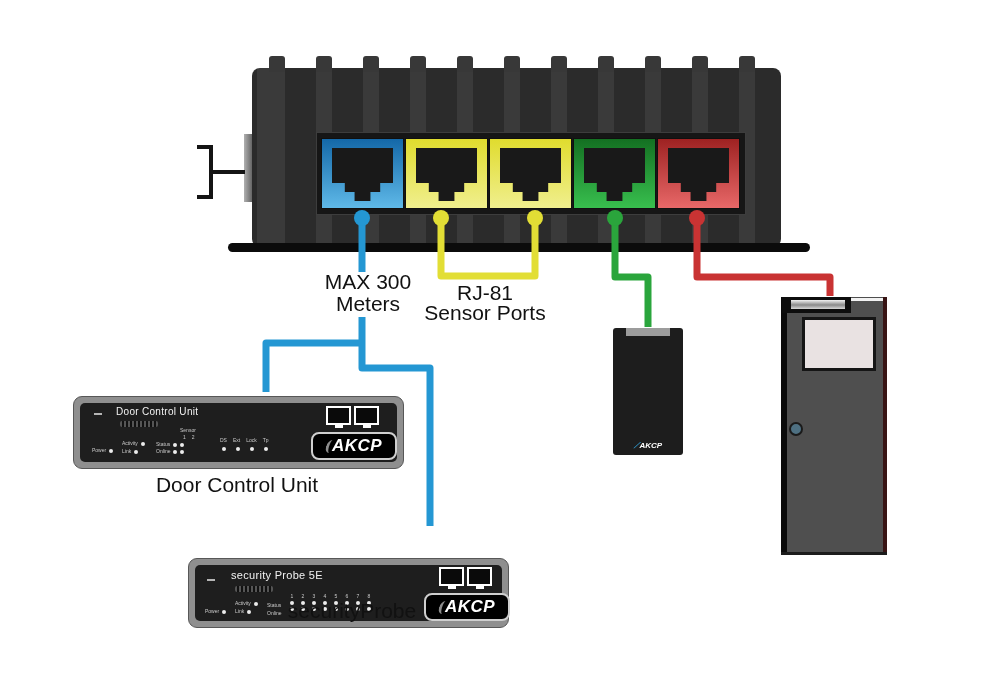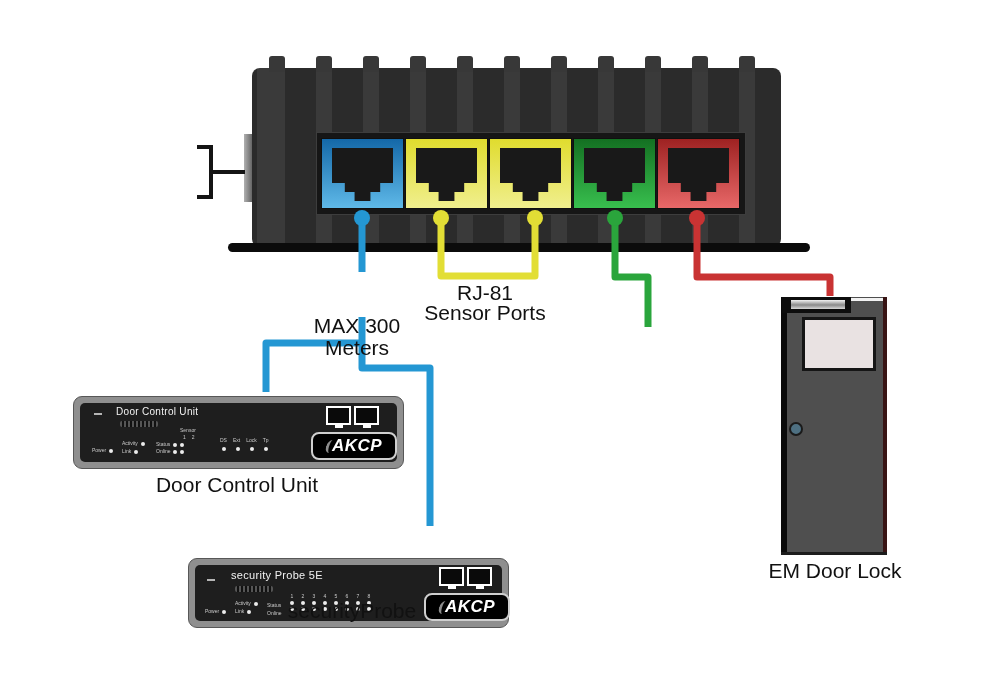--- a/index.html
+++ b/index.html
@@ -4,21 +4,21 @@
 <style>
   html,body{margin:0;padding:0;background:#fff;}
   #stage{position:relative;width:1000px;height:700px;background:#fff;overflow:hidden;
          font-family:"Liberation Sans",sans-serif;color:#111;}
   .abs{position:absolute;}
   .preline{white-space:pre-line;}
 
   
   .dlabel{font-size:21px;line-height:22px;text-align:center;color:#111;}
   #lbl-expansion{left:46px;top:136px;width:200px;font-size:19px;line-height:20px;}
-  #lbl-max{left:257px;top:271px;width:200px;margin-top:44px;}
+  #lbl-max{left:268px;top:271px;width:200px;}
   #lbl-rj45{left:335px;top:283px;width:300px;line-height:20px;}
 
   
   #dcu-body{left:252px;top:68px;width:529px;height:179px;background:
       repeating-linear-gradient(90deg,#3a3a3a 0 16px,#2b2b2b 16px 47px);
       background-position:17px 0;background-color:#2b2b2b;border-radius:8px;}
   .fin-tab{position:absolute;top:-12px;width:16px;height:16px;background:#383838;border-radius:3px 3px 0 0;}
   #left-tab{left:-8px;top:66px;width:8px;height:68px;background:linear-gradient(90deg,#b0b0b0,#666);}
   #ports-panel{left:64px;top:64px;width:428px;height:81px;background:#161616;border:1px solid #3d3d3d;}
   .port{position:absolute;top:6px;width:81px;height:69px;outline:1px solid #101010;}
@@ -117,22 +117,25 @@
   <div class="abs" id="door">
     <div class="frame-l"></div>
     <div class="frame-r"></div>
     <div class="toplight"></div>
     <div class="emlock">
         <div class="bar"></div>
       </div>
     <div class="window"></div>
     <div class="knob"></div>
   </div>
-  <div class="abs caption" style="left:685px;top:559px">EM Door Lock</div>
-
+
+  <div class="abs" id="reader">
+    <div class="swipe"></div>
+    <div class="mini-logo"><span class="tick">⟋</span><span>AKCP</span></div>
+  </div>
 
   <div class="abs rack" style="left:73px;top:396px;width:329px;height:71px">
     <div class="face">
       <div class="dash" style="left:14px;top:10px"></div>
       <div class="title" style="left:36px;top:3px;font-size:10px">Door Control Unit</div>
       <div class="barcode" style="left:40px;top:18px"></div>
 
       <div class="abs ledrow" style="left:12px;top:44px">
         <span class="ledtxt">Power</span>
           <span class="led"></span>

